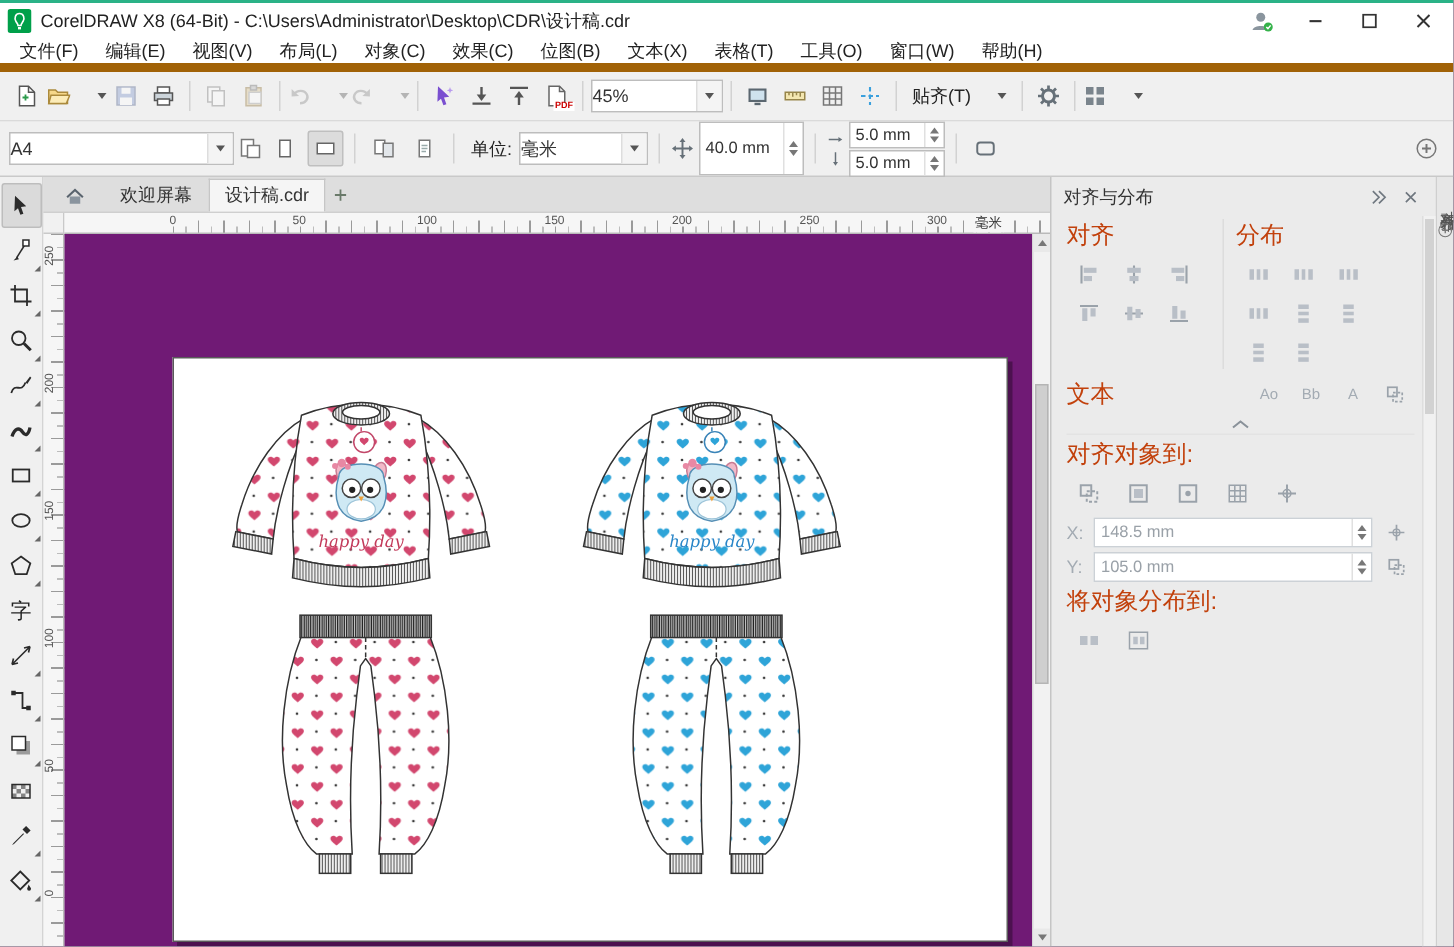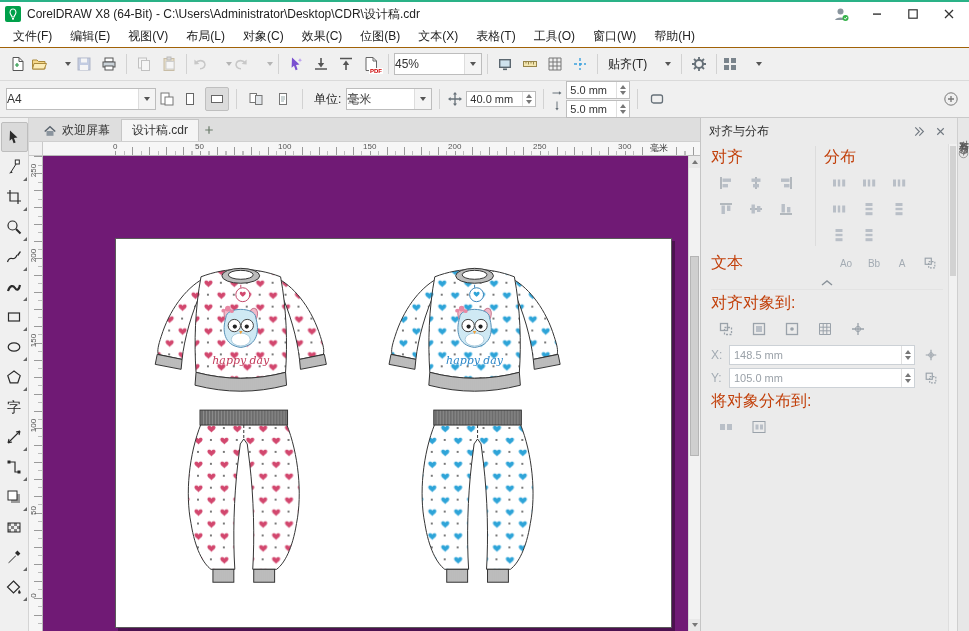--- a/index.html
+++ b/index.html
@@ -8,61 +8,61 @@
 .app{position:relative;width:969px;height:631px;background:#ebebeb;overflow:hidden;border-top:2px solid #2ab287}
 
 
 .titlebar{height:24px;background:#fff;display:flex;align-items:center;padding:0 5px;gap:6px}
 .title-text{white-space:nowrap;font-size:12px;color:#222}
 .tb-spacer{flex:1}
 .winbtn{width:30px;height:20px;display:flex;align-items:center;justify-content:center}
 .ic16{width:16px;height:16px}.ic14{width:14px;height:14px}.ic12{width:12px;height:12px}.ic10{width:10px;height:10px}
 
 
-.menubar{height:22px;background:#fff;display:flex;align-items:center;padding-left:4px;border-bottom:1px solid #a16207}
+.menubar{height:22px;background:#fff;display:flex;align-items:center;padding-left:4px;border-bottom:6px solid #a16207}
 .menu-item{padding:3px 9px;font-size:12px;color:#222;cursor:default}
 
 
 .toolbar{height:33px;display:flex;align-items:center;padding:0 6px;background:#f0f0f0;border-bottom:1px solid #dadada;gap:1px}
 .propbar{height:37px;display:flex;align-items:center;padding:0 6px;background:#f0f0f0;border-bottom:1px solid #c9c9c9;gap:3px}
 .tbtn{min-width:24px;height:24px;display:flex;align-items:center;justify-content:center;border-radius:2px;position:relative;gap:18px}
 .tbtn.active{background:#dcdcdc;border:1px solid #bfbfbf}
 .dis{opacity:.38}
 .sep{width:1px;height:20px;background:#d2d2d2;margin:0 4px;display:inline-block}
 .caret{width:0;height:0;border-left:3px solid transparent;border-right:3px solid transparent;border-top:4px solid #555;display:inline-block}
 .combo{height:22px;background:#fff;border:1px solid #bdbdbd;display:flex;align-items:center}
 .combo .val{padding:0 0;flex:1;font-size:12px;color:#333;white-space:nowrap}
 .combo .drop{width:17px;height:100%;display:flex;align-items:center;justify-content:center;border-left:1px solid #ddd;background:#f4f4f4}
 .zoomcombo{width:88px}.presetcombo{width:150px}.unitscombo{width:86px}
 .pdfbtn{position:relative}
 .pdftag{position:absolute;bottom:2px;right:0;font-size:6px;font-weight:bold;color:#c00;background:#fff;line-height:6px;padding:0 1px}
 .snapbtn{padding:0 5px;font-size:12px;color:#222}
 .plabel{font-size:12px;color:#222;margin:0 2px 0 4px;white-space:nowrap}
 .spincol{display:flex;flex-direction:column;gap:1px}
 .spinbox{height:18px;background:#fff;border:1px solid #bdbdbd;display:flex;align-items:center;width:76px}
-.spinbox.big{height:16px}
+.spinbox.big{height:36px}
 .spinbox input{border:0;outline:none;width:calc(100% - 13px);font-family:inherit;font-size:11px;color:#333;padding:0 3px;background:transparent}
 .spinner{width:13px;height:100%;border-left:1px solid #e0e0e0;display:flex;flex-direction:column;align-items:center;justify-content:center;gap:2px}
 .su{width:0;height:0;border-left:3px solid transparent;border-right:3px solid transparent;border-bottom:4px solid #777}
 .sd{width:0;height:0;border-left:3px solid transparent;border-right:3px solid transparent;border-top:4px solid #777}
 .dupicons{display:flex;flex-direction:column;gap:1px}
 .pb-spacer{flex:1}
 
 
 .workrow{display:flex;height:513px}
 .toolbox{width:29px;background:#f0f0f0;border-right:1px solid #d4d4d4;display:flex;flex-direction:column;align-items:center;padding-top:4px}
 .tool{width:27px;height:30px;display:flex;align-items:center;justify-content:center;position:relative}
 .tool svg{width:16px;height:16px}
 .tool.selected{background:#dadada;border:1px solid #bdbdbd;border-radius:2px}
 .fly{position:absolute;right:1px;bottom:1px;width:0;height:0;border-left:4px solid transparent;border-bottom:4px solid #666}
 .tglyph{font-size:14px;color:#222;line-height:1}
 
 .leftcol{flex:1;min-width:0;display:flex;flex-direction:column}
 .tabbar{height:24px;background:#dedede;display:flex;align-items:flex-end;padding-left:3px;border-bottom:1px solid #cfcfcf}
-.tab{height:22px;display:flex;align-items:center;gap:5px;padding:0 10px;font-size:12px;color:#333;border:1px solid transparent;border-bottom:0}
+.tab{height:22px;display:flex;align-items:center;gap:23px;padding:0 10px;font-size:12px;color:#333;border:1px solid transparent;border-bottom:0}
 .tab.active{background:#f5f5f5;border-color:#c6c6c6}
 .newtab{width:20px;height:22px;display:flex;align-items:center;justify-content:center}
 
 .rulerrow{height:14px;display:flex}
 .corner{width:14px;height:14px;background:#f1f1f1;border-right:1px solid #c9c9c9;border-bottom:1px solid #c9c9c9}
 .hruler{flex:1;position:relative;background:#f6f6f6;border-bottom:1px solid #b9b9b9;
   background-image:repeating-linear-gradient(to right,#9a9a9a 0 1px,transparent 1px 17px),repeating-linear-gradient(to right,#bdbdbd 0 1px,transparent 1px 8.5px);
   background-size:100% 9px,100% 5px;background-position:72px 5px,72px 9px;background-repeat:no-repeat}
 .rlabel{position:absolute;top:0;font-size:8px;color:#555;background:#f6f6f6;padding:0 1px}
 .rlabel.unit{font-size:9px;color:#333}

